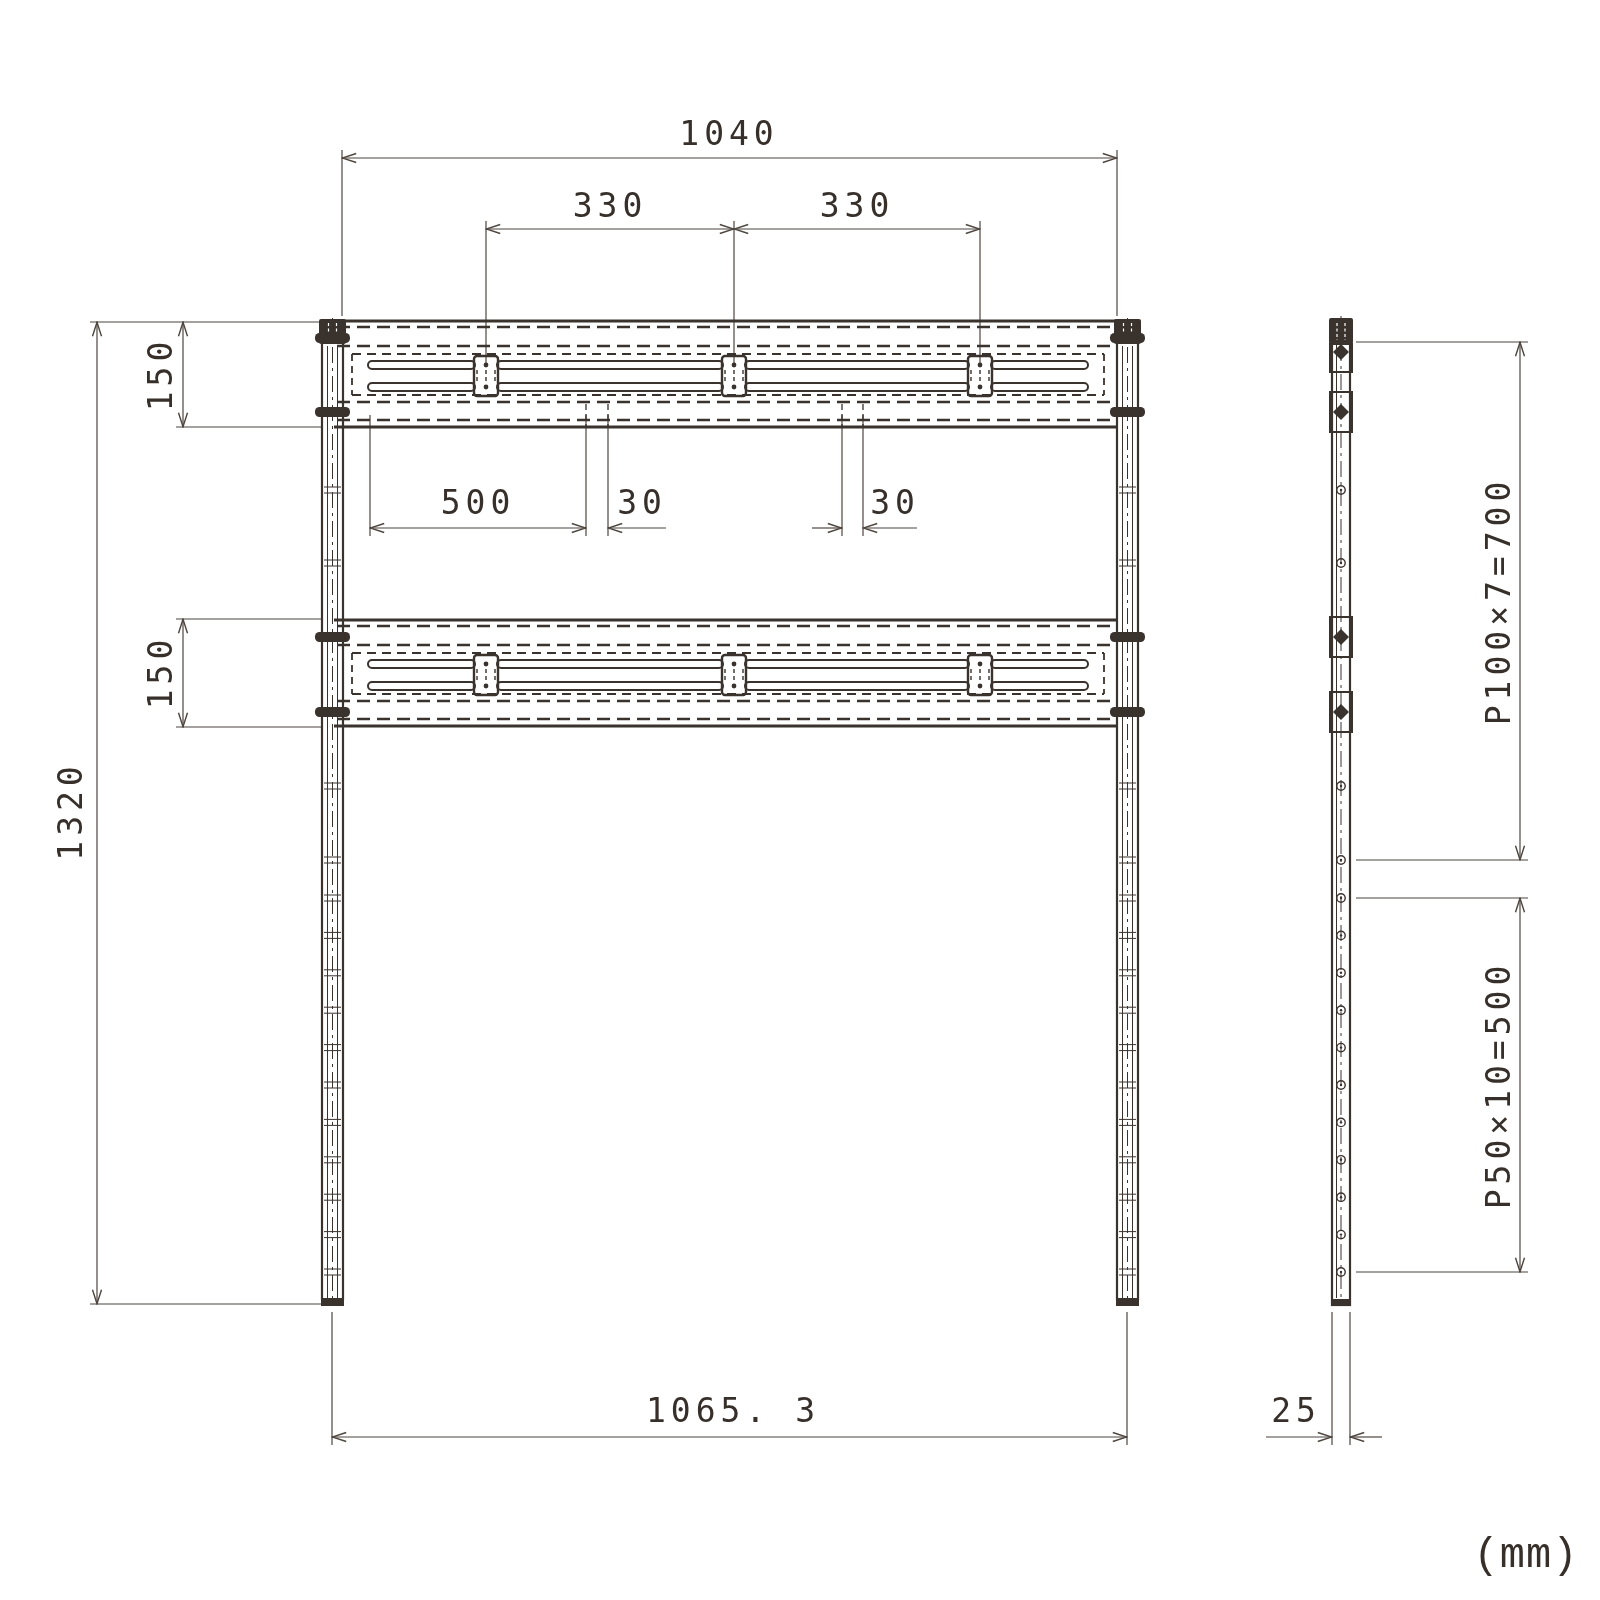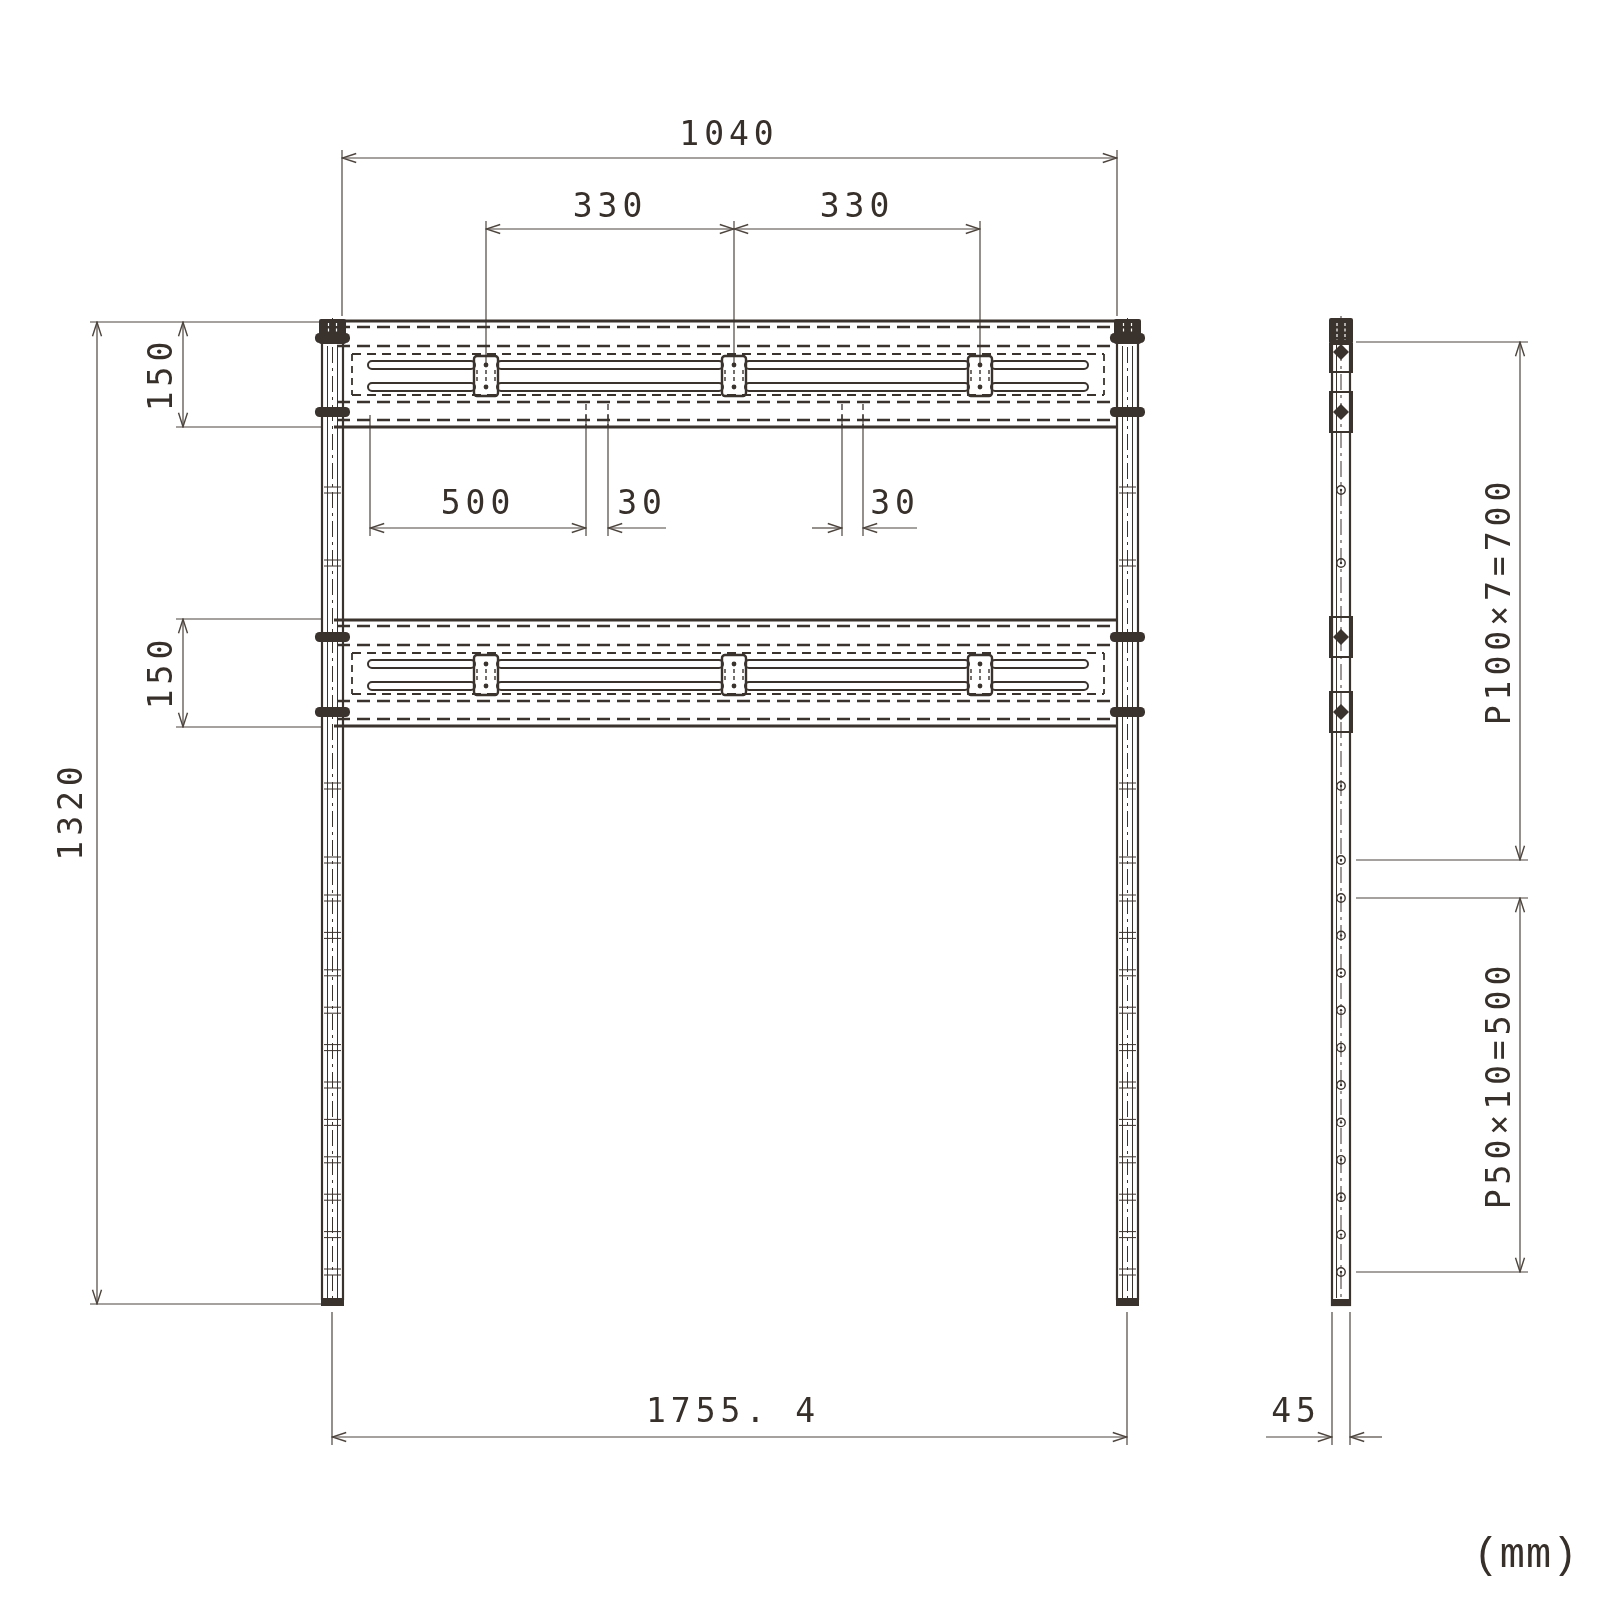--- a/index.html
+++ b/index.html
@@ -295,18 +295,18 @@
 
   <div class="dim-text" style="left:729px;top:133px">1040</div>
   <div class="dim-text" style="left:610px;top:205px">330</div>
   <div class="dim-text" style="left:857px;top:205px">330</div>
   <div class="dim-text vert" style="left:160px;top:374px">150</div>
   <div class="dim-text vert" style="left:160px;top:672px">150</div>
   <div class="dim-text vert" style="left:70px;top:811px">1320</div>
   <div class="dim-text" style="left:478px;top:502px">500</div>
   <div class="dim-text" style="left:642px;top:502px">30</div>
   <div class="dim-text" style="left:895px;top:502px">30</div>
-  <div class="dim-text" style="left:733px;top:1410px">1755. 4</div>
+  <div class="dim-text" style="left:733px;top:1410px">1065. 3</div>
   <div class="dim-text vert" style="left:1498px;top:601px">P100×7=700</div>
   <div class="dim-text vert" style="left:1498px;top:1085px">P50×10=500</div>
-  <div class="dim-text" style="left:1296px;top:1410px">45</div>
+  <div class="dim-text" style="left:1296px;top:1410px">25</div>
   <div class="dim-text units" style="left:1526px;top:1556px">(mm)</div>
 </div>
 
 </body></html>

